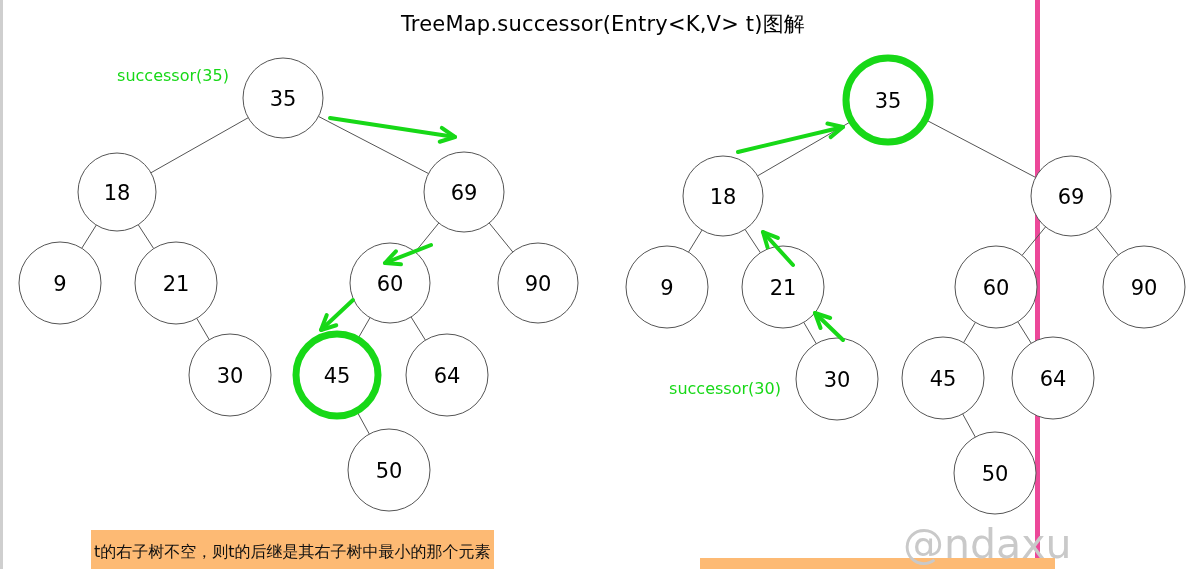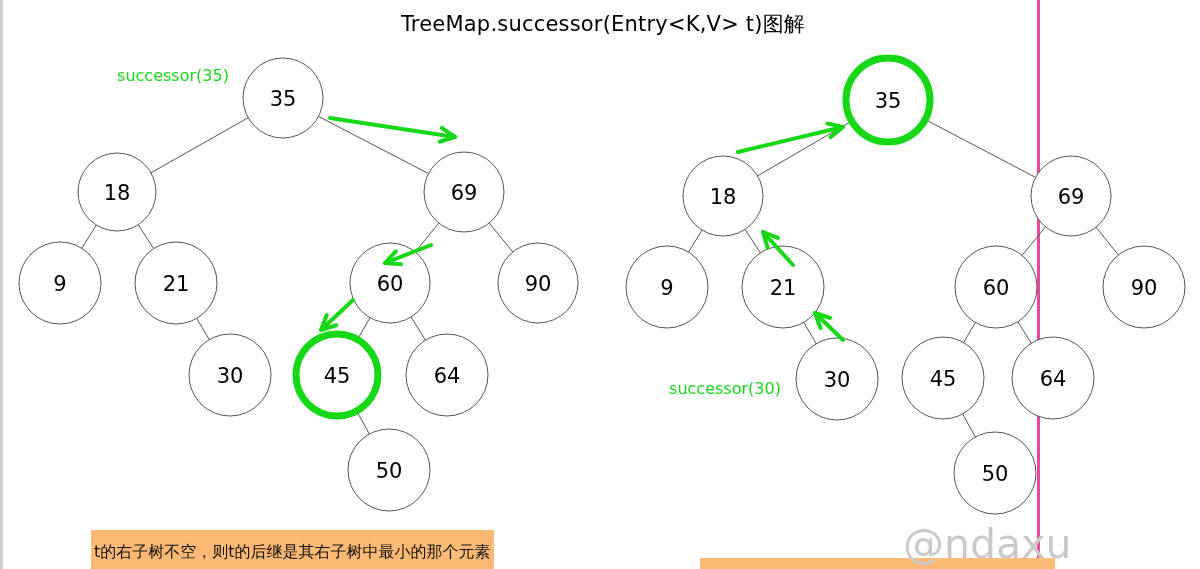--- a/index.html
+++ b/index.html
@@ -13,21 +13,21 @@
     font-family: "DejaVu Sans", "Liberation Sans", sans-serif;
     position: relative;
     overflow: hidden;
   }
   #page {
     position: relative;
     width: 1040px;
     height: 569px;
     background: #ffffff;
     border-left: 3px solid #cfcfcf;
-    border-right: 3px solid #ec4899;
+    border-right: 5px solid #ec4899;
     box-sizing: border-box;
   }
   #title {
     position: absolute;
     top: 10px;
     left: 0;
     width: 1200px;
     text-align: center;
     font-size: 21px;
     color: #000000;

